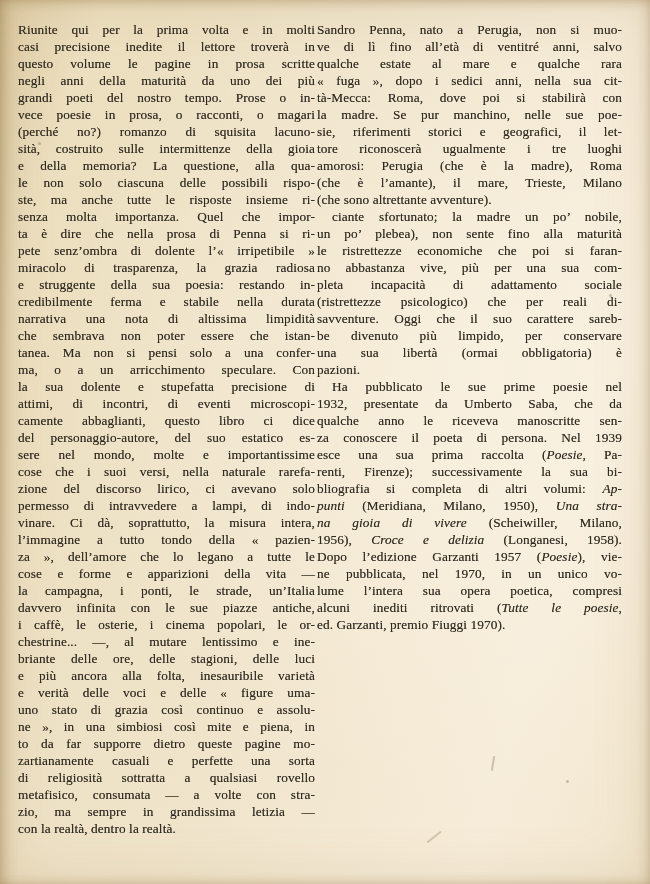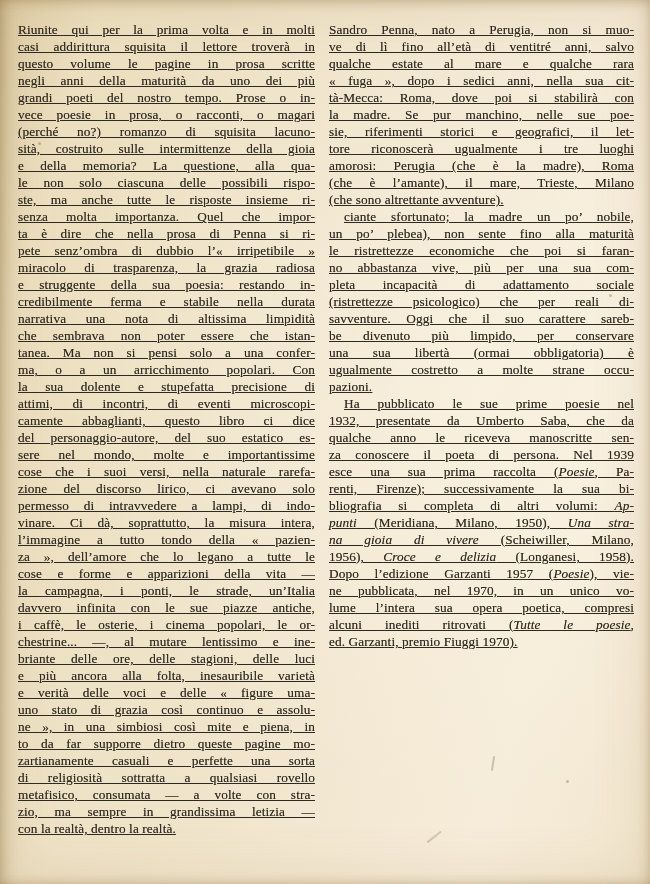--- a/index.html
+++ b/index.html
@@ -35,22 +35,21 @@
       inset 10px 0 18px -8px rgba(125,92,40,0.42),
       inset -8px 0 16px -8px rgba(125,92,40,0.28),
       inset 0 6px 14px -7px rgba(125,92,40,0.28),
       inset 0 -5px 12px -7px rgba(125,92,40,0.18);
   }
   .columns {
     position: absolute;
     left: 18px;
     top: 21px;
     display: flex;
-    gap: 14px;
-    text-decoration: underline;
+    gap: 2px;
   }
   .col { display: block; }
   .col-left  { width: 297px; }
   .col-right { width: 305px; }
   .para { margin: 0; padding: 0; }
   .line {
     font-size: 13.3px;
     line-height: 17px;
     text-align: justify;
     text-align-last: justify;
@@ -89,40 +88,40 @@
   }
 </style>
 </head>
 <body>
 
 <div class="page">
   <div class="columns">
     <div class="col col-left">
         <div class="para">
           <div class="line">Riunite qui per la prima volta e in molti</div>
-          <div class="line">casi addirittura squisita il lettore troverà in</div>
+          <div class="line">casi precisione inedite il lettore troverà in</div>
           <div class="line">questo volume le pagine in prosa scritte</div>
           <div class="line">negli anni della maturità da uno dei più</div>
           <div class="line">grandi poeti del nostro tempo. Prose o in-</div>
           <div class="line">vece poesie in prosa, o racconti, o magari</div>
           <div class="line">(perché no?) romanzo di squisita lacuno-</div>
           <div class="line">sità, costruito sulle intermittenze della gioia</div>
           <div class="line">e della memoria? La questione, alla qua-</div>
           <div class="line">le non solo ciascuna delle possibili rispo-</div>
           <div class="line">ste, ma anche tutte le risposte insieme ri-</div>
           <div class="line">senza molta importanza. Quel che impor-</div>
           <div class="line">ta è dire che nella prosa di Penna si ri-</div>
-          <div class="line">pete senz’ombra di dubbio l’« irripetibile »</div>
+          <div class="line">pete senz’ombra di dolente l’« irripetibile »</div>
           <div class="line">miracolo di trasparenza, la grazia radiosa</div>
           <div class="line">e struggente della sua poesia: restando in-</div>
           <div class="line">credibilmente ferma e stabile nella durata</div>
           <div class="line">narrativa una nota di altissima limpidità</div>
           <div class="line">che sembrava non poter essere che istan-</div>
           <div class="line">tanea. Ma non si pensi solo a una confer-</div>
-          <div class="line">ma, o a un arricchimento popolari. Con</div>
+          <div class="line">ma, o a un arricchimento speculare. Con</div>
           <div class="line">la sua dolente e stupefatta precisione di</div>
           <div class="line">attimi, di incontri, di eventi microscopi-</div>
           <div class="line">camente abbaglianti, questo libro ci dice</div>
           <div class="line">del personaggio-autore, del suo estatico es-</div>
           <div class="line">sere nel mondo, molte e importantissime</div>
           <div class="line">cose che i suoi versi, nella naturale rarefa-</div>
           <div class="line">zione del discorso lirico, ci avevano solo</div>
           <div class="line">permesso di intravvedere a lampi, di indo-</div>
           <div class="line">vinare. Ci dà, soprattutto, la misura intera,</div>
           <div class="line">l’immagine a tutto tondo della « pazien-</div>
@@ -162,21 +161,20 @@
         <div class="para indent">
           <div class="line">ciante sfortunato; la madre un po’ nobile,</div>
           <div class="line">un po’ plebea), non sente fino alla maturità</div>
           <div class="line">le ristrettezze economiche che poi si faran-</div>
           <div class="line">no abbastanza vive, più per una sua com-</div>
           <div class="line">pleta incapacità di adattamento sociale</div>
           <div class="line">(ristrettezze psicologico) che per reali di-</div>
           <div class="line">savventure. Oggi che il suo carattere sareb-</div>
           <div class="line">be divenuto più limpido, per conservare</div>
           <div class="line">una sua libertà (ormai obbligatoria) è</div>
-          <div class="line">ugualmente costretto a molte strane occu-</div>
           <div class="line last">pazioni.</div>
         </div>
         <div class="para indent">
           <div class="line">Ha pubblicato le sue prime poesie nel</div>
           <div class="line">1932, presentate da Umberto Saba, che da</div>
           <div class="line">qualche anno le riceveva manoscritte sen-</div>
           <div class="line">za conoscere il poeta di persona. Nel 1939</div>
           <div class="line">esce una sua prima raccolta (<i>Poesie</i>, Pa-</div>
           <div class="line">renti, Firenze); successivamente la sua bi-</div>
           <div class="line">bliografia si completa di altri volumi: <i>Ap-</i></div>

